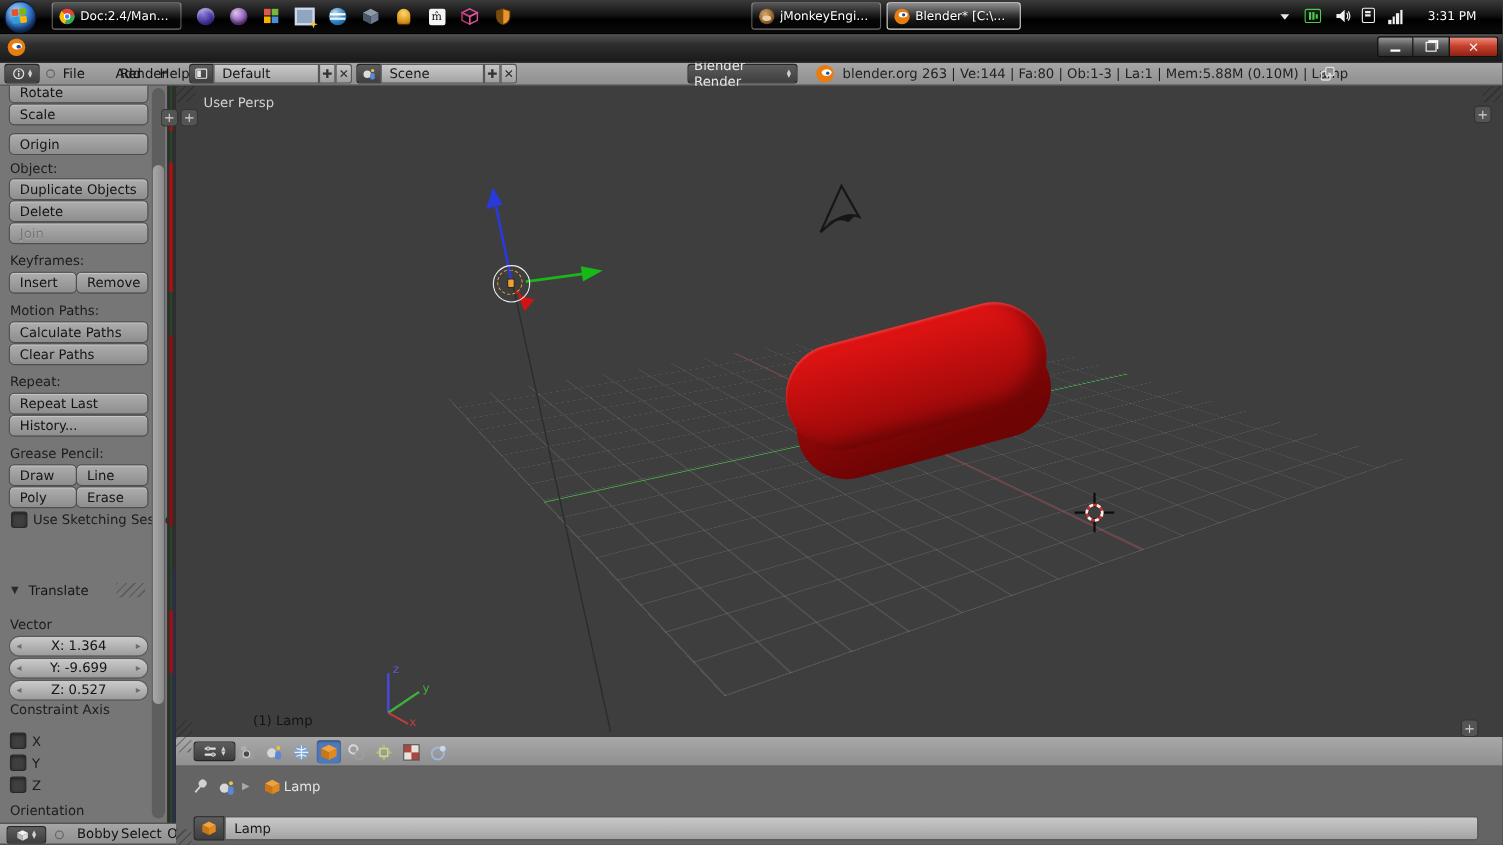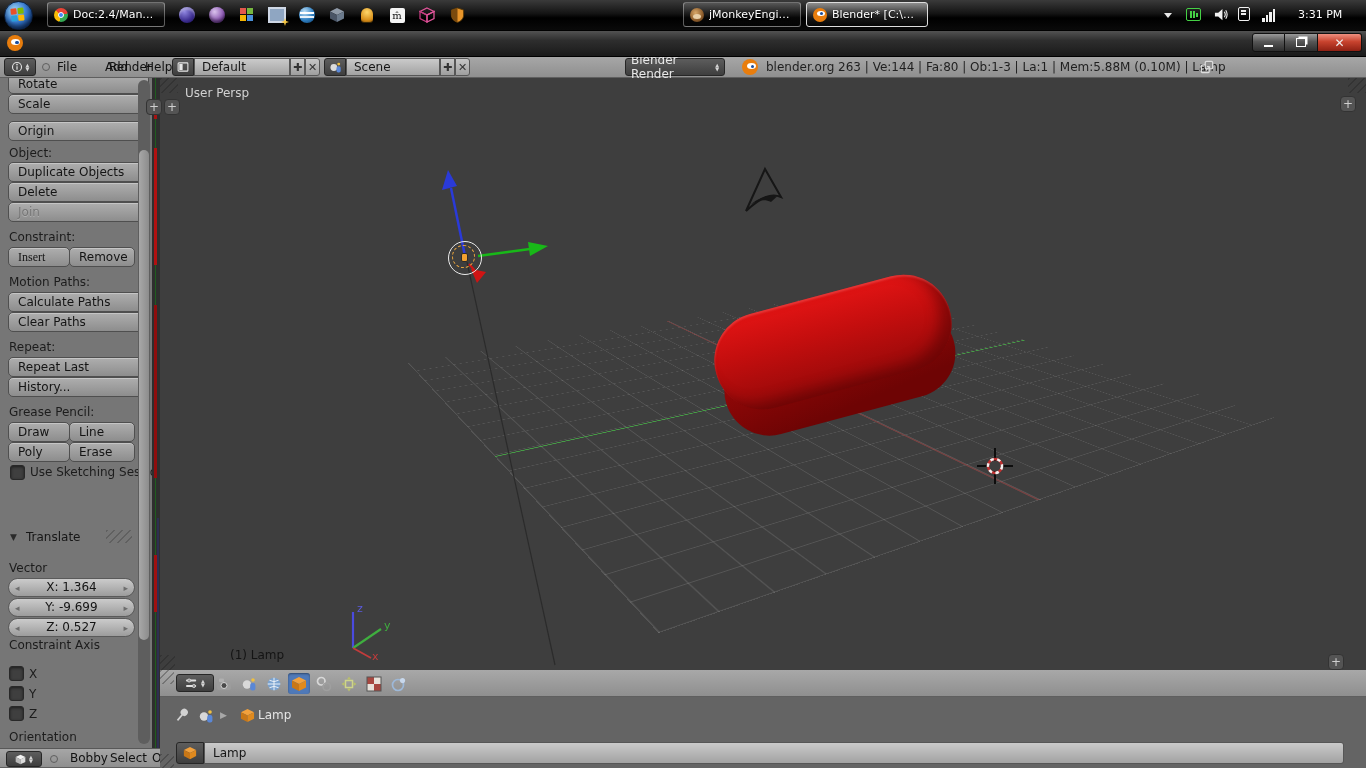--- a/index.html
+++ b/index.html
@@ -21,21 +21,21 @@
         background:linear-gradient(#9a9a9a,#565656 45%,#2e2e2e);}
   
   .bheader{background:linear-gradient(#a8a8a8,#8f8f8f);border-bottom:1px solid #5f5f5f;box-sizing:border-box;}
   .menu{font-size:12px;color:#111;line-height:22px;}
   .dbtn{background:linear-gradient(#5d5d5d,#3e3e3e);border:1px solid #262626;border-radius:3px;color:#e8e8e8;display:flex;align-items:center;justify-content:center;gap:3px;box-sizing:border-box;}
   .updown{font-size:5px;line-height:4px;color:#d5d5d5;text-align:center;}
   .fld{background:linear-gradient(#cacaca,#a2a2a2);border:1px solid #565656;color:#161616;font-size:12px;box-sizing:border-box;display:flex;align-items:center;}
   .sqbtn{background:linear-gradient(#c6c6c6,#9e9e9e);border:1px solid #565656;color:#333;font-size:11px;display:flex;align-items:center;justify-content:center;box-sizing:border-box;}
   
   #shelf{left:0;top:78px;width:152px;height:670px;background:#767676;overflow:hidden;border-right:1px solid #454545;}
-  .sbtn{position:absolute;left:8px;width:141px;height:20px;background:linear-gradient(#aeaeae,#8d8d8d);
+  .sbtn{position:absolute;left:8px;width:127px;height:20px;background:linear-gradient(#aeaeae,#8d8d8d);
         border:1px solid #4f4f4f;border-radius:5px;color:#141414;font-size:12px;line-height:18px;
         padding:0 0 0 9px;box-sizing:border-box;box-shadow:inset 0 1px 0 rgba(255,255,255,.3);overflow:hidden;white-space:nowrap;}
   .sbtn.dis{color:#767676;text-shadow:0 1px 0 rgba(255,255,255,.25);}
   .sbtn.hl{width:62px;} .sbtn.hr{left:69px;width:66px;}
   .slabel{position:absolute;left:9px;font-size:12px;color:#1c1c1c;white-space:nowrap;}
   .slider{position:absolute;left:8px;width:127px;height:19px;border-radius:10px;background:linear-gradient(#cbcbcb,#9c9c9c);
           border:1px solid #5a5a5a;color:#141414;font-size:12px;text-align:center;line-height:17px;box-sizing:border-box;}
   .slider .ar{position:absolute;top:3px;font-size:9px;color:#6d6d6d;line-height:12px;}
   .chk{position:absolute;width:13px;height:13px;background:#3f3f3f;border:1px solid #282828;border-radius:3px;box-shadow:inset 0 1px 3px rgba(0,0,0,.55);}
   .stripes{background:repeating-linear-gradient(135deg,rgba(30,30,30,.45) 0 1.5px,transparent 1.5px 5.5px);}
@@ -245,22 +245,22 @@
 <div id="shelf" class="abs">
   <div class="sbtn" style="top:-4px;">Rotate</div>
   <div class="sbtn" style="top:16px;">Scale</div>
   <div class="sbtn" style="top:43px;">Origin</div>
 
   <div class="slabel" style="top:68px;">Object:</div>
   <div class="sbtn" style="top:84px;">Duplicate Objects</div>
   <div class="sbtn" style="top:104px;">Delete</div>
   <div class="sbtn dis" style="top:124px;">Join</div>
 
-  <div class="slabel" style="top:152px;">Constraint:</div>
-  <div class="sbtn hl" style="top:169px;font-family:Liberation Serif, serif;">Insert</div>
+  <div class="slabel" style="top:152px;">Keyframes:</div>
+  <div class="sbtn hl" style="top:169px;">Insert</div>
   <div class="sbtn hr" style="top:169px;">Remove</div>
 
   <div class="slabel" style="top:197px;">Motion Paths:</div>
   <div class="sbtn" style="top:214px;">Calculate Paths</div>
   <div class="sbtn" style="top:234px;">Clear Paths</div>
 
   <div class="slabel" style="top:262px;">Repeat:</div>
   <div class="sbtn" style="top:279px;">Repeat Last</div>
   <div class="sbtn" style="top:299px;">History...</div>
 

